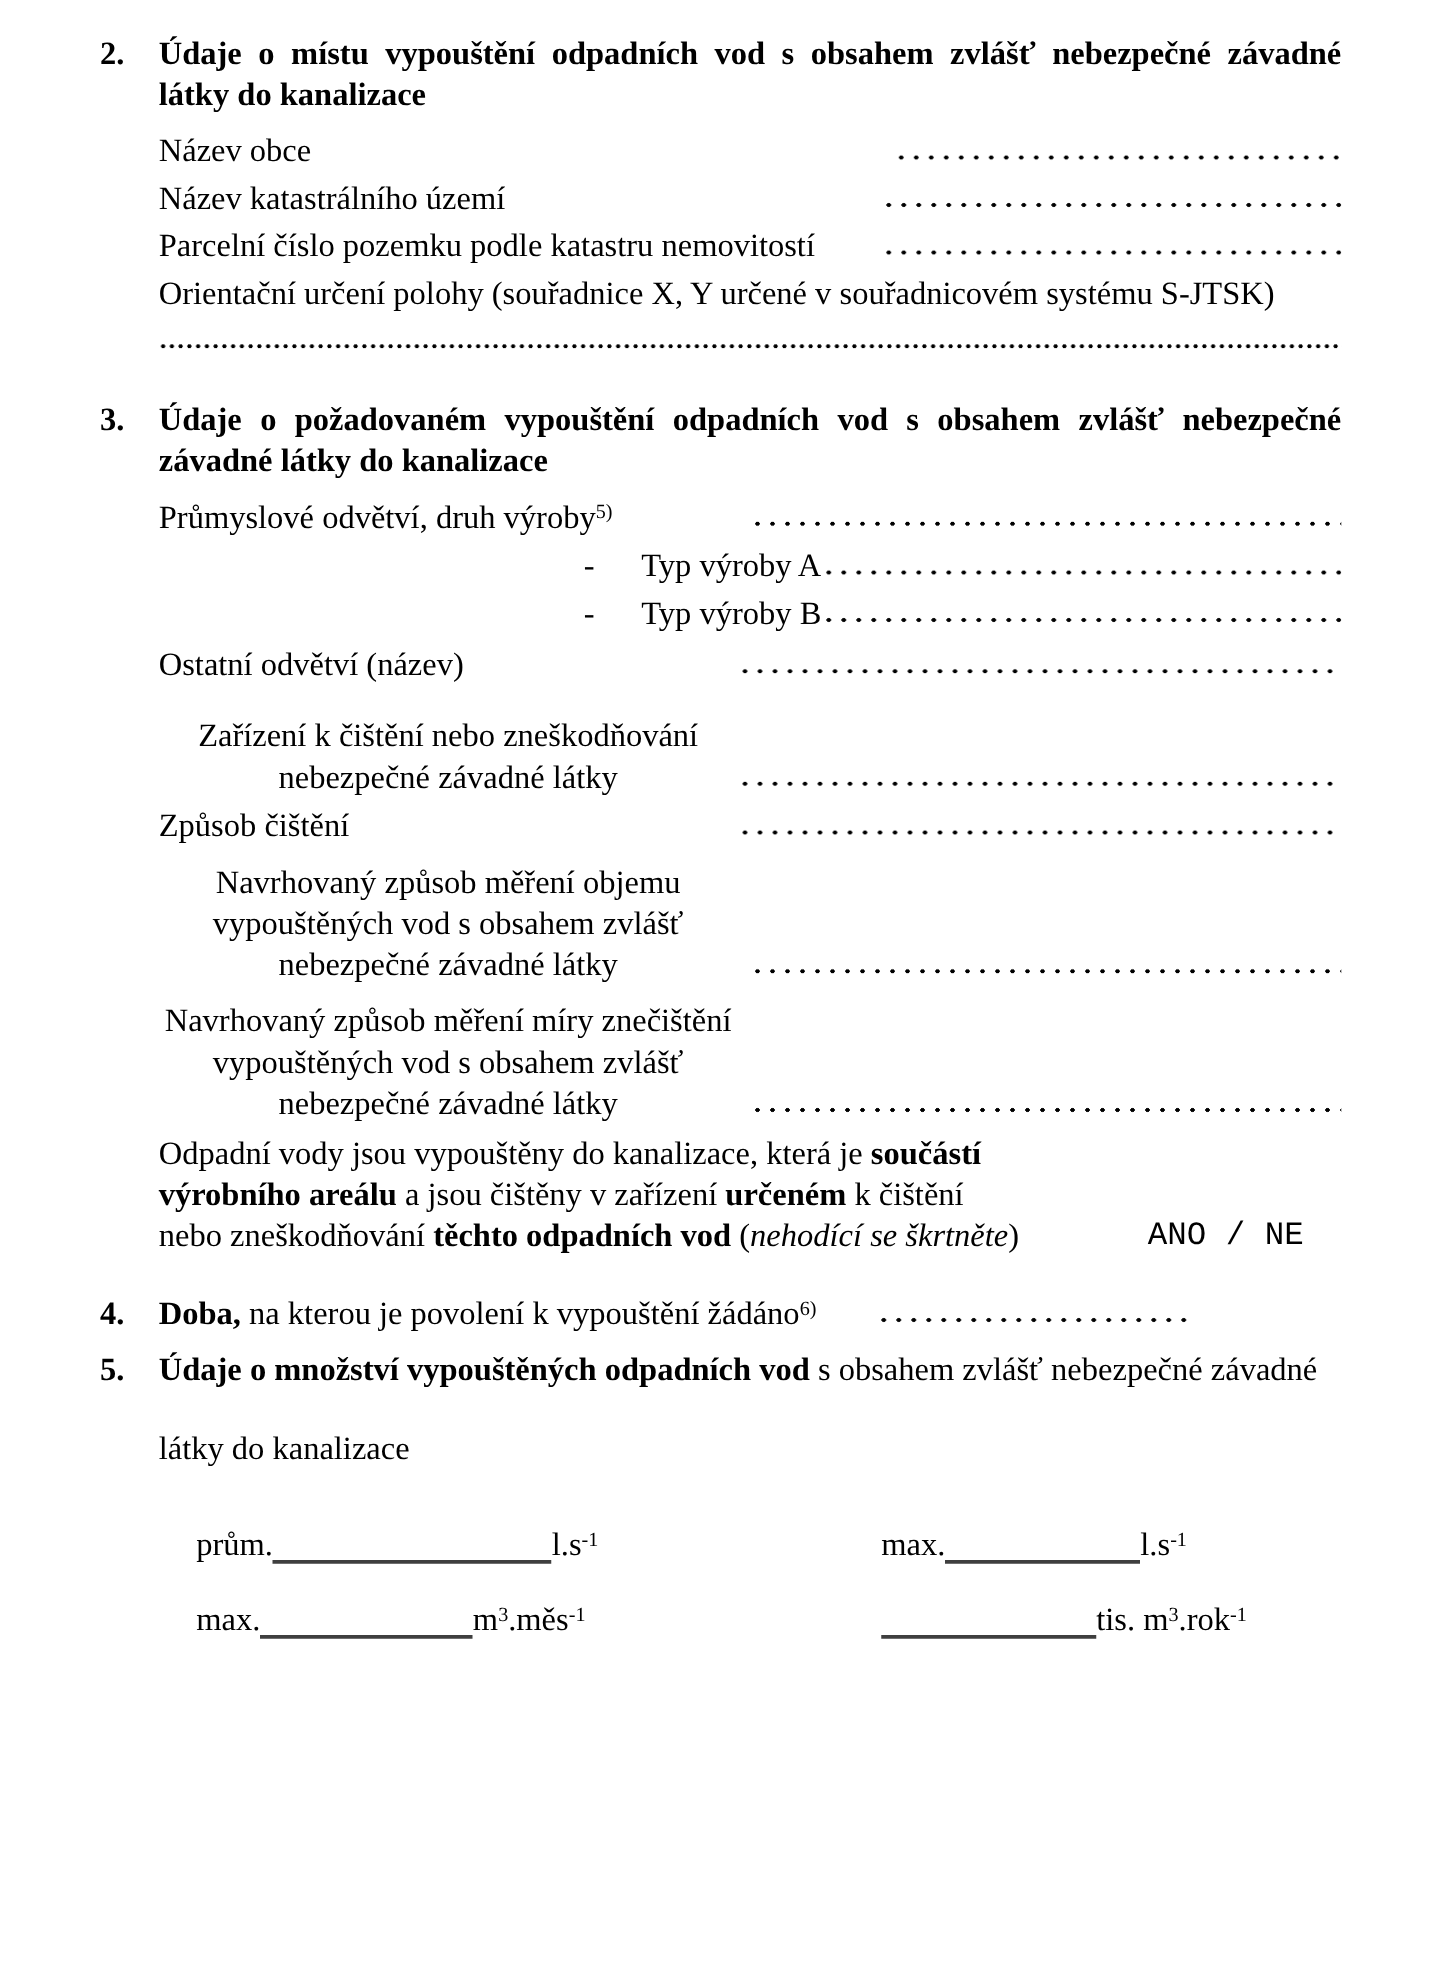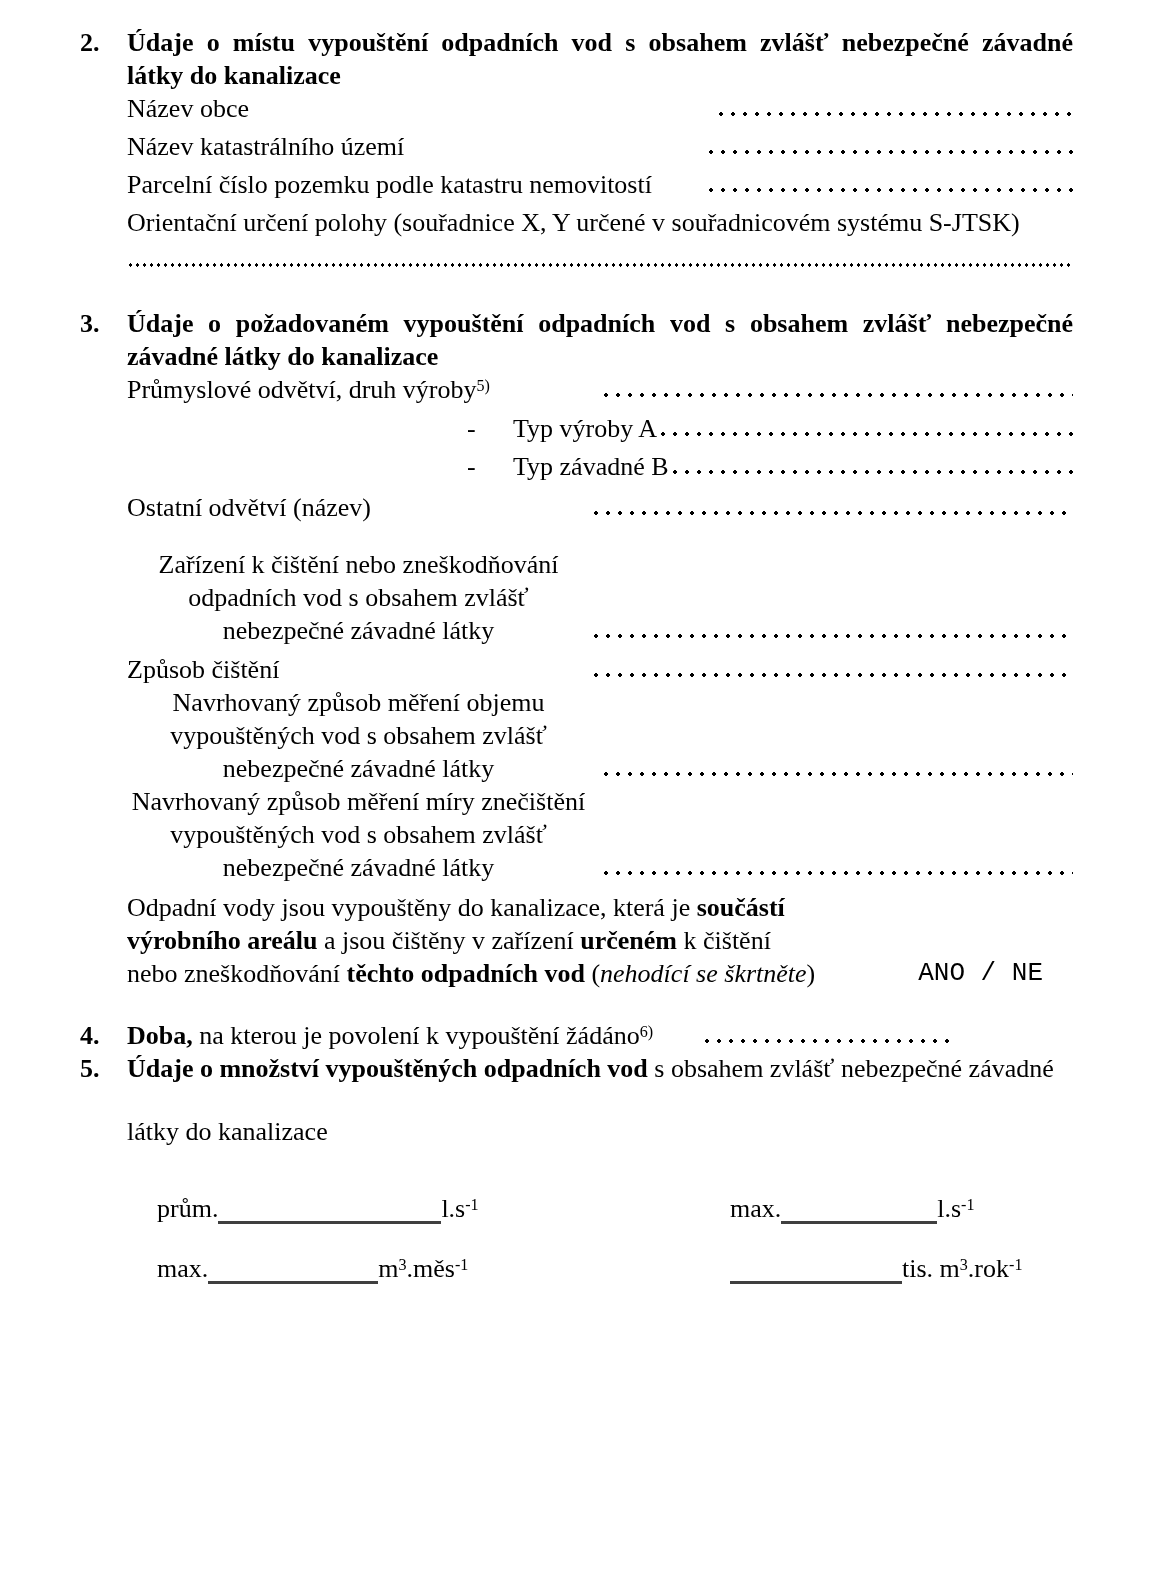--- a/index.html
+++ b/index.html
@@ -52,39 +52,39 @@
 
   .typ-row { display: flex; align-items: baseline; margin-left: 340px; }
   .typ-dash { flex: 0 0 46px; }
   .b { font-weight: bold; }
   .i { font-style: italic; }
   sup { font-size: 0.62em; line-height: 0; vertical-align: 0.45em; }
 
   .para-line3 { display: flex; align-items: flex-start; }
   .ano-ne { margin-left: auto; margin-right: 30px; white-space: nowrap; font-family: Liberation Mono, monospace; }
 
-  .meas-row { display: flex; align-items: flex-start; padding-left: 30px; gap: 25px; }
+  .meas-row { display: flex; align-items: flex-start; padding-left: 30px; }
   .meas-left { flex: 0 0 548px; white-space: nowrap; }
   .meas-right { flex: 1 1 auto; white-space: nowrap; }
   .blank {
     display: inline-block;
     height: 0;
     border-bottom: 3px solid #3f3f3f;
     vertical-align: -7px;
   }
   .bw223 { width: 223px; }
   .bw156 { width: 156px; }
   .bw170 { width: 170px; }
   .bw172 { width: 172px; }
 
   .mt5  { margin-top: 5px; }
   .mt6  { margin-top: 6px; }
   .mt7  { margin-top: 7px; }
   .mt8  { margin-top: 8px; }
-  .mt12 { margin-top: 0; gap: 10px; }
+  .mt12 { margin-top: 12px; gap: 10px; }
   .mt13 { margin-top: 5px; }
   .mt22 { margin-top: 22px; }
   .mt24 { margin-top: 24px; }
   .mt27 { margin-top: 27px; }
   .mt29 { margin-top: 29px; }
   .mt30 { margin-top: 30px; }
   .mt38 { margin-top: 38px; }
   .mt44 { margin-top: 44px; }
 </style>
 </head>
@@ -133,33 +133,32 @@
 
 
     <div class="typ-row mt6">
       <span class="typ-dash">-</span>
       <span class="lbl">Typ výroby A</span>
       <span class="dots"></span>
     </div>
 
     <div class="typ-row mt5">
       <span class="typ-dash">-</span>
-      <span class="lbl">Typ závadné B</span>
+      <span class="lbl">Typ výroby B</span>
       <span class="dots"></span>
     </div>
 
     <div class="field-row mt8">
       <span class="lbl463">Ostatní odvětví (název)</span>
       <span class="dots"></span>
     </div>
 
     <div class="row-multi mt24">
       <div class="label-block">
         <div>Zařízení k čištění nebo zneškodňování</div>
-        <div>odpadních vod s obsahem zvlášť</div>
         <div>nebezpečné závadné látky</div>
       </div>
       <span class="dots"></span>
     </div>
 
     <div class="field-row mt6">
       <span class="lbl463">Způsob čištění</span>
       <span class="dots"></span>
     </div>
 

